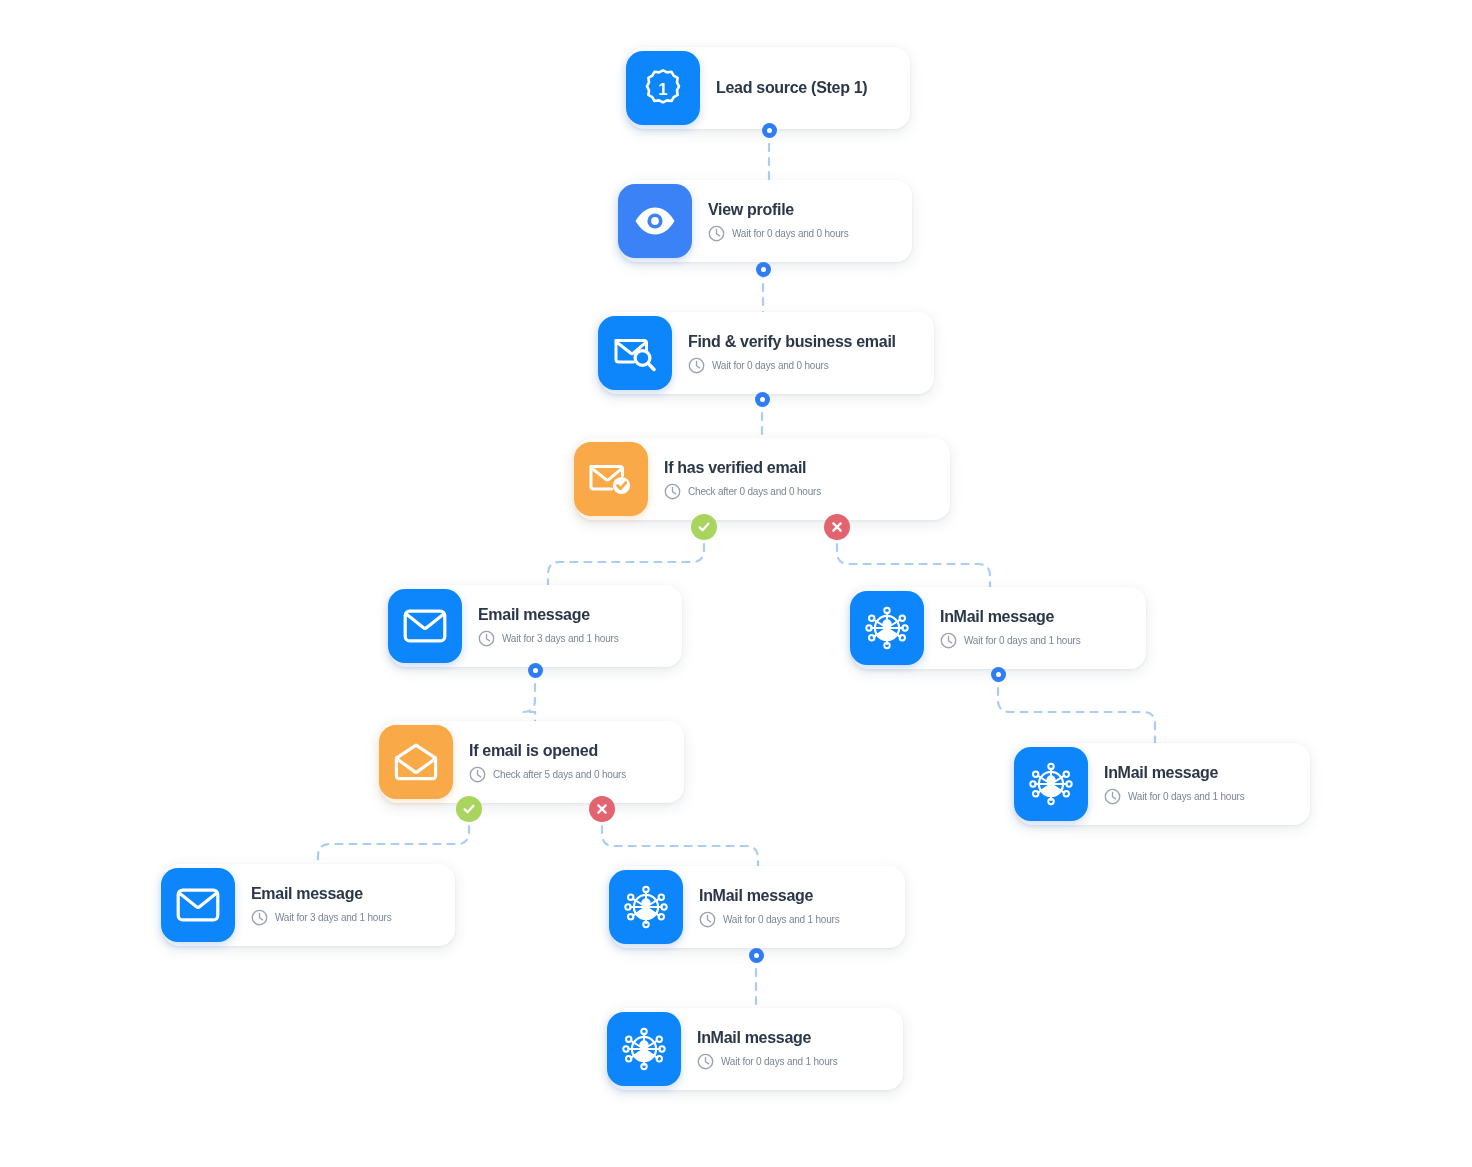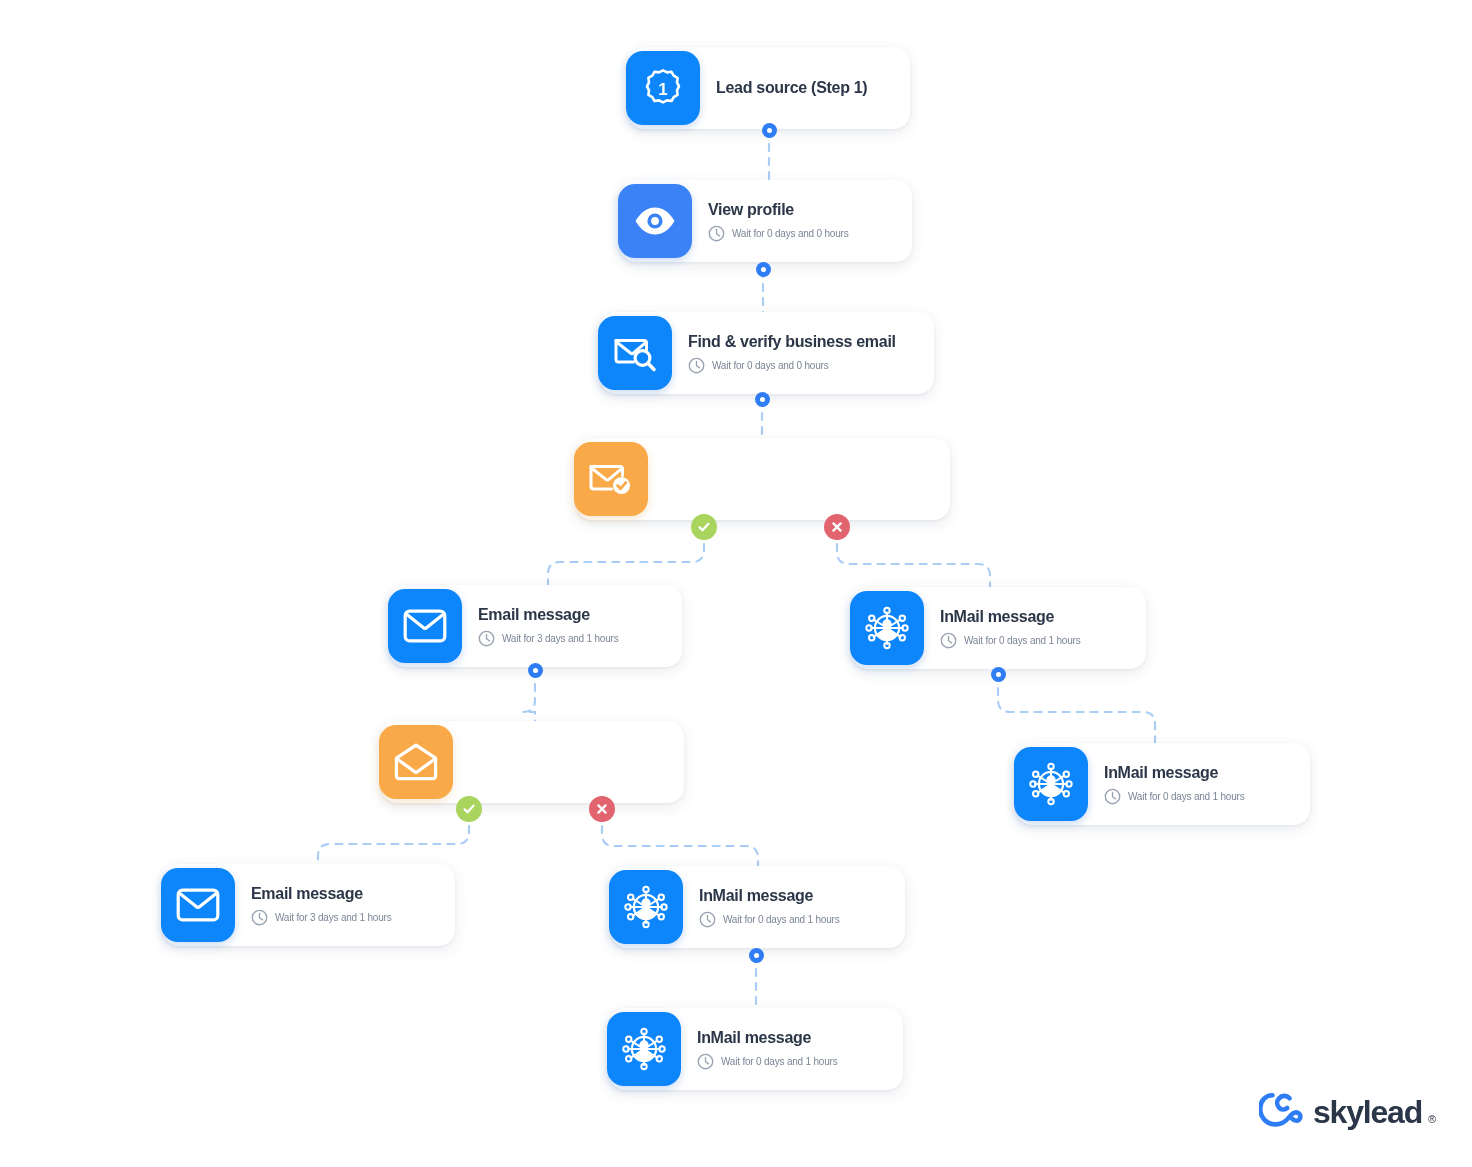--- a/index.html
+++ b/index.html
@@ -219,20 +219,30 @@
       </div>
       <div class="node" style="left: 576px; top: 438px; width: 374px;">
         <div class="node-icon orange">
           <svg width="46" height="38" viewBox="0 0 46 38">
         <path d="M3 6.5 h29 a2.5 2.5 0 0 1 2.5 2.5 v6.5" fill="none" stroke="white" stroke-width="3" stroke-linecap="round"></path>
         <path d="M3 6.5 v20 a2.5 2.5 0 0 0 2.5 2.5 h18" fill="none" stroke="white" stroke-width="3" stroke-linecap="round"></path>
         <path d="M3.5 8 L18.2 19.6 a2 2 0 0 0 2.4 0 L34 8.4" fill="none" stroke="white" stroke-width="3" stroke-linecap="round" stroke-linejoin="round"></path>
         <circle cx="33.5" cy="25.5" r="8.6" fill="white"></circle>
         <path d="M29.6 25.6 L32.6 28.6 L37.8 22.6" fill="none" stroke="#f9a948" stroke-width="2.9" stroke-linecap="round" stroke-linejoin="round"></path>
       </svg>
+        </div>
+        <div class="node-body">
+          <div class="node-title">If has verified email</div>
+          <div class="node-sub">
+            <svg class="clock-icon" width="17" height="17" viewBox="0 0 17 17">
+    <circle cx="8.5" cy="8.5" r="7.2" fill="none" stroke="#9aa3b2" stroke-width="1.35"></circle>
+    <path d="M8.5 4.3 L8.5 8.8 L11.6 10.9" fill="none" stroke="#9aa3b2" stroke-width="1.35" stroke-linecap="round" stroke-linejoin="round"></path>
+  </svg>
+            <span>Check after 0 days and 0 hours</span>
+          </div>
         </div>
       </div>
       <div class="node" style="left: 390px; top: 585px; width: 292px;">
         <div class="node-icon blue">
           <svg width="44" height="34" viewBox="0 0 44 34">
         <rect x="2.2" y="2.2" width="39.6" height="29.6" rx="4.4" fill="none" stroke="white" stroke-width="3.2"></rect>
         <path d="M3.6 5.2 L20.2 18.6 a2.8 2.8 0 0 0 3.6 0 L40.4 5.2" fill="none" stroke="white" stroke-width="3.2" stroke-linecap="round" stroke-linejoin="round"></path>
       </svg>
         </div>
         <div class="node-body">
@@ -282,20 +292,30 @@
         </div>
       </div>
       <div class="node" style="left: 381px; top: 721px; width: 303px;">
         <div class="node-icon orange">
           <svg width="44" height="38" viewBox="0 0 44 38">
         <path d="M2.4 15.2 L22 2.2 L41.6 15.2 L41.6 33 a2.6 2.6 0 0 1 -2.6 2.6
                  L5 35.6 a2.6 2.6 0 0 1 -2.6 -2.6 Z" fill="none" stroke="white" stroke-width="3.2" stroke-linejoin="round"></path>
         <path d="M3.2 16 L20.2 28.4 a2.8 2.8 0 0 0 3.6 0 L40.8 16" fill="none" stroke="white" stroke-width="3.2" stroke-linecap="round" stroke-linejoin="round"></path>
       </svg>
         </div>
+        <div class="node-body">
+          <div class="node-title">If email is opened</div>
+          <div class="node-sub">
+            <svg class="clock-icon" width="17" height="17" viewBox="0 0 17 17">
+    <circle cx="8.5" cy="8.5" r="7.2" fill="none" stroke="#9aa3b2" stroke-width="1.35"></circle>
+    <path d="M8.5 4.3 L8.5 8.8 L11.6 10.9" fill="none" stroke="#9aa3b2" stroke-width="1.35" stroke-linecap="round" stroke-linejoin="round"></path>
+  </svg>
+            <span>Check after 5 days and 0 hours</span>
+          </div>
+        </div>
       </div>
       <div class="node" style="left: 1016px; top: 743px; width: 294px;">
         <div class="node-icon blue">
           <svg width="46" height="46" viewBox="0 0 44 44">
         <line x1="22" y1="22" x2="22" y2="6.5" stroke="white" stroke-width="1.9"></line>
             <line x1="22" y1="22" x2="35.5" y2="13.5" stroke="white" stroke-width="1.9"></line>
             <line x1="22" y1="22" x2="38" y2="22" stroke="white" stroke-width="1.9"></line>
             <line x1="22" y1="22" x2="35.5" y2="31" stroke="white" stroke-width="1.9"></line>
             <line x1="22" y1="22" x2="22" y2="38" stroke="white" stroke-width="1.9"></line>
             <line x1="22" y1="22" x2="8.5" y2="31" stroke="white" stroke-width="1.9"></line>
@@ -438,28 +458,14 @@
       <path d="M3.6 8.4 L6.5 11.2 L12.4 4.8" fill="none" stroke="#ffffff" stroke-width="2.3" stroke-linecap="round" stroke-linejoin="round"></path>
         </svg>
       </div>
       <div class="badge no" style="left: 589px; top: 796px;">
         <svg width="16" height="16" viewBox="0 0 16 16">
       <path d="M4.4 4.4 L11.6 11.6 M11.6 4.4 L4.4 11.6" fill="none" stroke="#ffffff" stroke-width="2.3" stroke-linecap="round"></path>
         </svg>
       </div>
     </div>
 
-  <div id="logo">
-    <span>
-      <svg width="44" height="36" viewBox="0 0 44 36" xmlns="http://www.w3.org/2000/svg">
-        <path d="M13.5 3.2 C6.2 3.2 1.2 9.2 1.2 16.6 C1.2 25.4 7.6 32.4 16.4 32.4
-                 C22.0 32.4 26.4 29.8 29.8 25.6 C32.0 22.8 34.2 20.4 37.0 20.4
-                 C39.6 20.4 41.4 22.2 41.4 24.6 C41.4 27.0 39.6 28.8 37.2 28.8
-                 C35.6 28.8 34.2 28.0 33.0 26.6" fill="none" stroke="#2f7df4" stroke-width="4.6" stroke-linecap="round"></path>
-        <path d="M30.6 6.2 C27.6 3.0 23.0 3.2 20.0 6.4 C17.6 9.0 17.6 13.0 20.0 15.6
-                 C22.2 18.0 25.8 18.2 28.2 16.0" fill="none" stroke="#2f7df4" stroke-width="4.6" stroke-linecap="round"></path>
-      </svg>
-    </span>
-    <span class="logo-text">skylead</span>
-    <span class="logo-reg">®</span>
-  </div>
 
 </div>
 
 </body></html>

